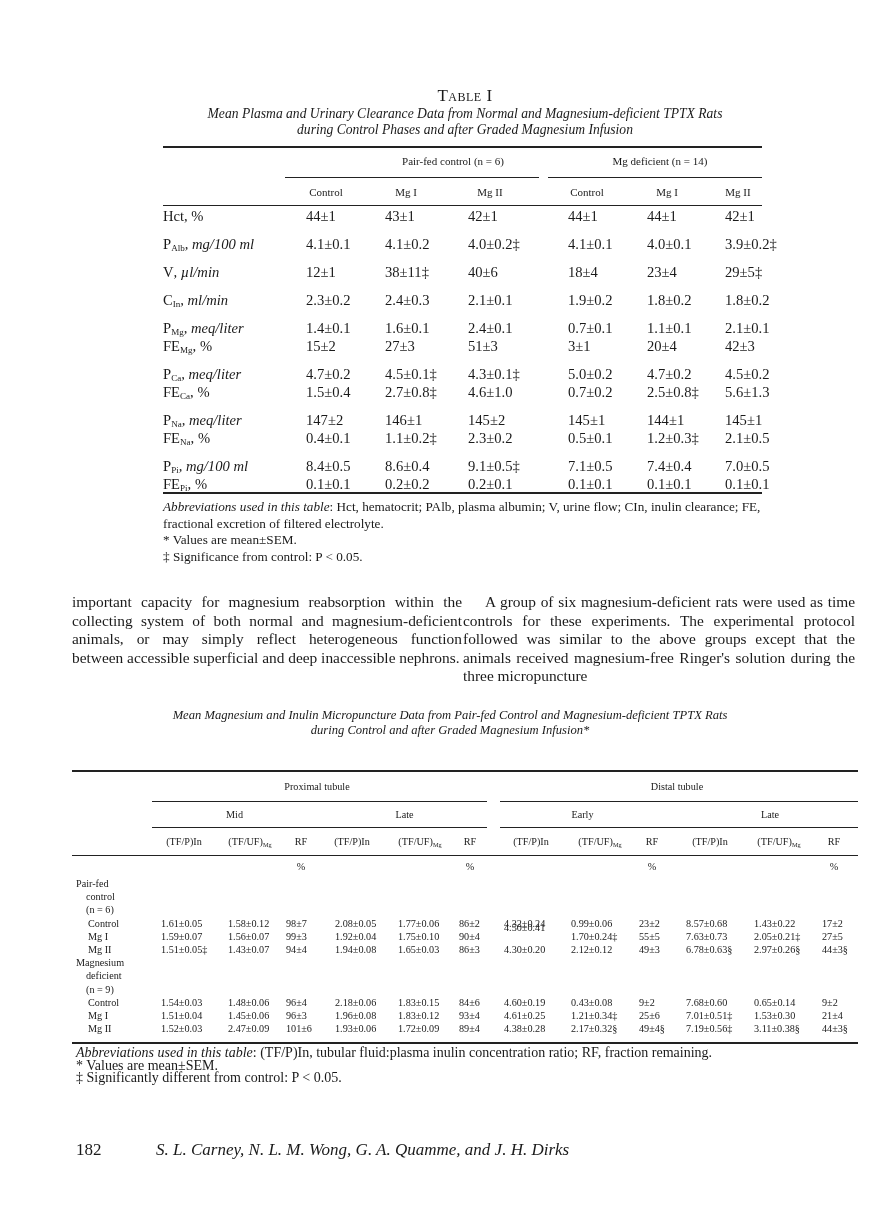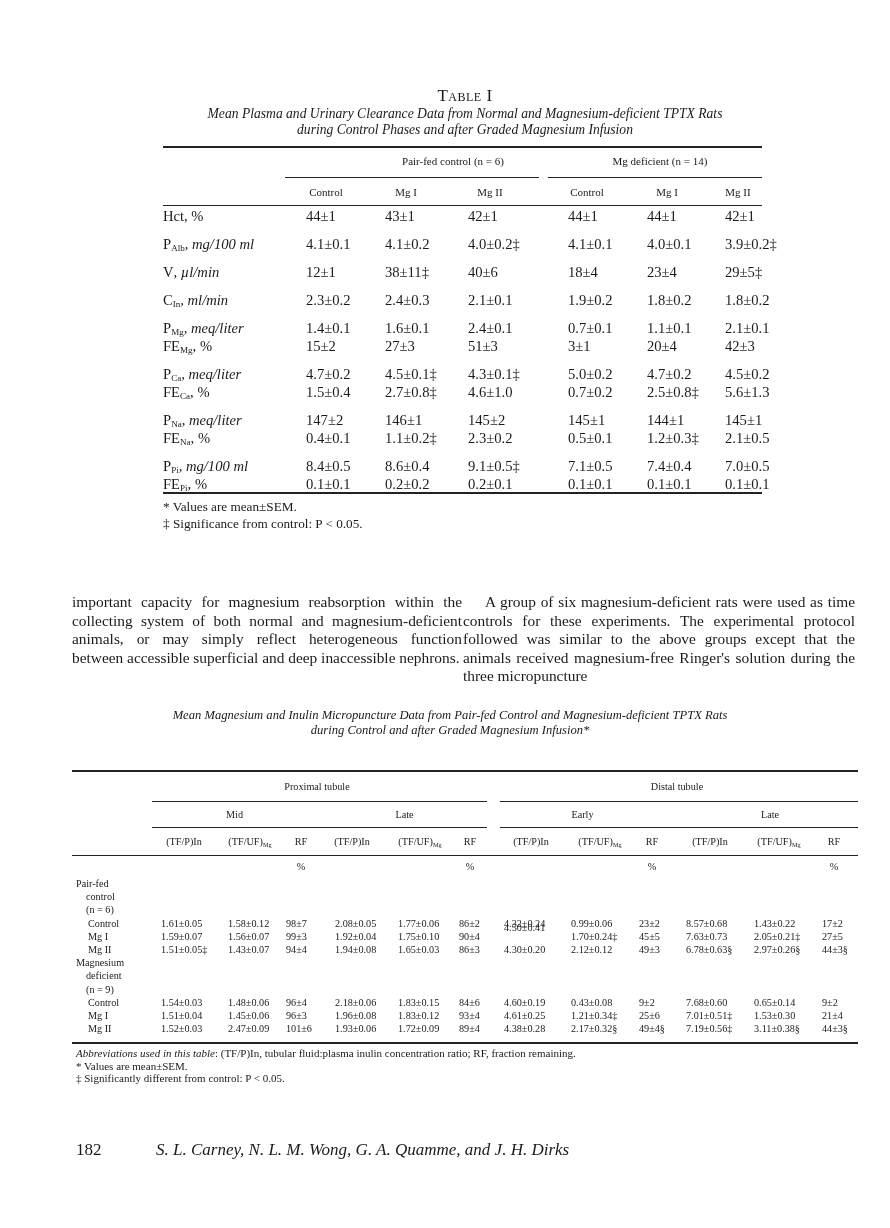--- a/index.html
+++ b/index.html
@@ -26,21 +26,21 @@
   #col-right { left: 463px; width: 392px; }
   #col-right p { text-indent: 22px; }
 
   
   #t2-caption { position: absolute; left: 100px; width: 700px; top: 708px; text-align: center; font-family: "Liberation Serif", serif; }
   #t2-caption .label { font-size: 15.5px; font-variant: small-caps; letter-spacing: 0.5px; }
   #t2-caption .title { font-size: 12.6px; font-style: italic; line-height: 15px; }
   #t2 { position: absolute; left: 72px; top: 770px; width: 786px; height: 275px; font-family: "Liberation Serif", serif; }
   .t2-txt { position: absolute; font-size: 10.2px; white-space: nowrap; }
   .t2-head { position: absolute; font-size: 10.2px; text-align: center; white-space: nowrap; }
-  #t2-notes { position: absolute; left: 76px; top: 1047px; width: 700px; font-family: "Liberation Serif", serif; font-size: 11px; line-height: 12.6px; }
+  #t2-notes { position: absolute; left: 76px; top: 1047px; width: 700px; font-family: "Liberation Serif", serif; font-size: 14px; line-height: 12.6px; }
   #t2-notes i { font-style: italic; }
 
   #footer { position: absolute; left: 76px; top: 1140px; font-family: "Liberation Serif", serif; font-size: 17px; }
   #footer .page { display: inline-block; width: 80px; }
   #footer .authors { font-style: italic; }
 </style>
 </head>
 <body>
 
 <div id="t1-caption">
@@ -148,20 +148,21 @@
       <div class="t1-col" style="left: 305px; top: 330px;">0.2±0.1</div>
       <div class="t1-col" style="left: 405px; top: 330px;">0.1±0.1</div>
       <div class="t1-col" style="left: 484px; top: 330px;">0.1±0.1</div>
       <div class="t1-col" style="left: 562px; top: 330px;">0.1±0.1</div>
     </div>
 
   <div class="rule" style="left:0;top:346px;width:599px;height:2px;"></div>
 </div>
 
 <div id="t1-notes">
+  <div><i>Abbreviations used in this table</i><span>: Hct, hematocrit; PAlb, plasma albumin; V, urine flow; CIn, inulin clearance; FE, fractional excretion of filtered electrolyte.</span></div>
   <div>* Values are mean±SEM.</div>
   <div>‡ Significance from control: P &lt; 0.05.</div>
 </div>
 
 <div id="col-left" class="col-text">
   <p>important capacity for magnesium reabsorption within the collecting system of both normal and magnesium-deficient animals, or may simply reflect heterogeneous function between accessible superficial and deep inaccessible nephrons.</p>
 </div>
 <div id="col-right" class="col-text">
   <p>A group of six magnesium-deficient rats were used as time controls for these experiments. The experimental protocol followed was similar to the above groups except that the animals received magnesium-free Ringer's solution during the three micropuncture</p>
 </div>
@@ -232,21 +233,21 @@
       <div class="t2-txt" style="left: 750px; top: 147.6px;">17±2</div>
       <div class="t2-txt" style="left: 16px; top: 160.8px;">Mg I</div>
       <div class="t2-txt" style="left: 89px; top: 160.8px;">1.59±0.07</div>
       <div class="t2-txt" style="left: 156px; top: 160.8px;">1.56±0.07</div>
       <div class="t2-txt" style="left: 214px; top: 160.8px;">99±3</div>
       <div class="t2-txt" style="left: 263px; top: 160.8px;">1.92±0.04</div>
       <div class="t2-txt" style="left: 326px; top: 160.8px;">1.75±0.10</div>
       <div class="t2-txt" style="left: 387px; top: 160.8px;">90±4</div>
       <div class="t2-txt" style="left: 432px; top: 152px;">4.50±0.41</div>
       <div class="t2-txt" style="left: 499px; top: 160.8px;">1.70±0.24‡</div>
-      <div class="t2-txt" style="left: 567px; top: 160.8px;">45±5</div>
+      <div class="t2-txt" style="left: 567px; top: 160.8px;">55±5</div>
       <div class="t2-txt" style="left: 614px; top: 160.8px;">7.63±0.73</div>
       <div class="t2-txt" style="left: 682px; top: 160.8px;">2.05±0.21‡</div>
       <div class="t2-txt" style="left: 750px; top: 160.8px;">27±5</div>
       <div class="t2-txt" style="left: 16px; top: 174px;">Mg II</div>
       <div class="t2-txt" style="left: 89px; top: 174px;">1.51±0.05‡</div>
       <div class="t2-txt" style="left: 156px; top: 174px;">1.43±0.07</div>
       <div class="t2-txt" style="left: 214px; top: 174px;">94±4</div>
       <div class="t2-txt" style="left: 263px; top: 174px;">1.94±0.08</div>
       <div class="t2-txt" style="left: 326px; top: 174px;">1.65±0.03</div>
       <div class="t2-txt" style="left: 387px; top: 174px;">86±3</div>

